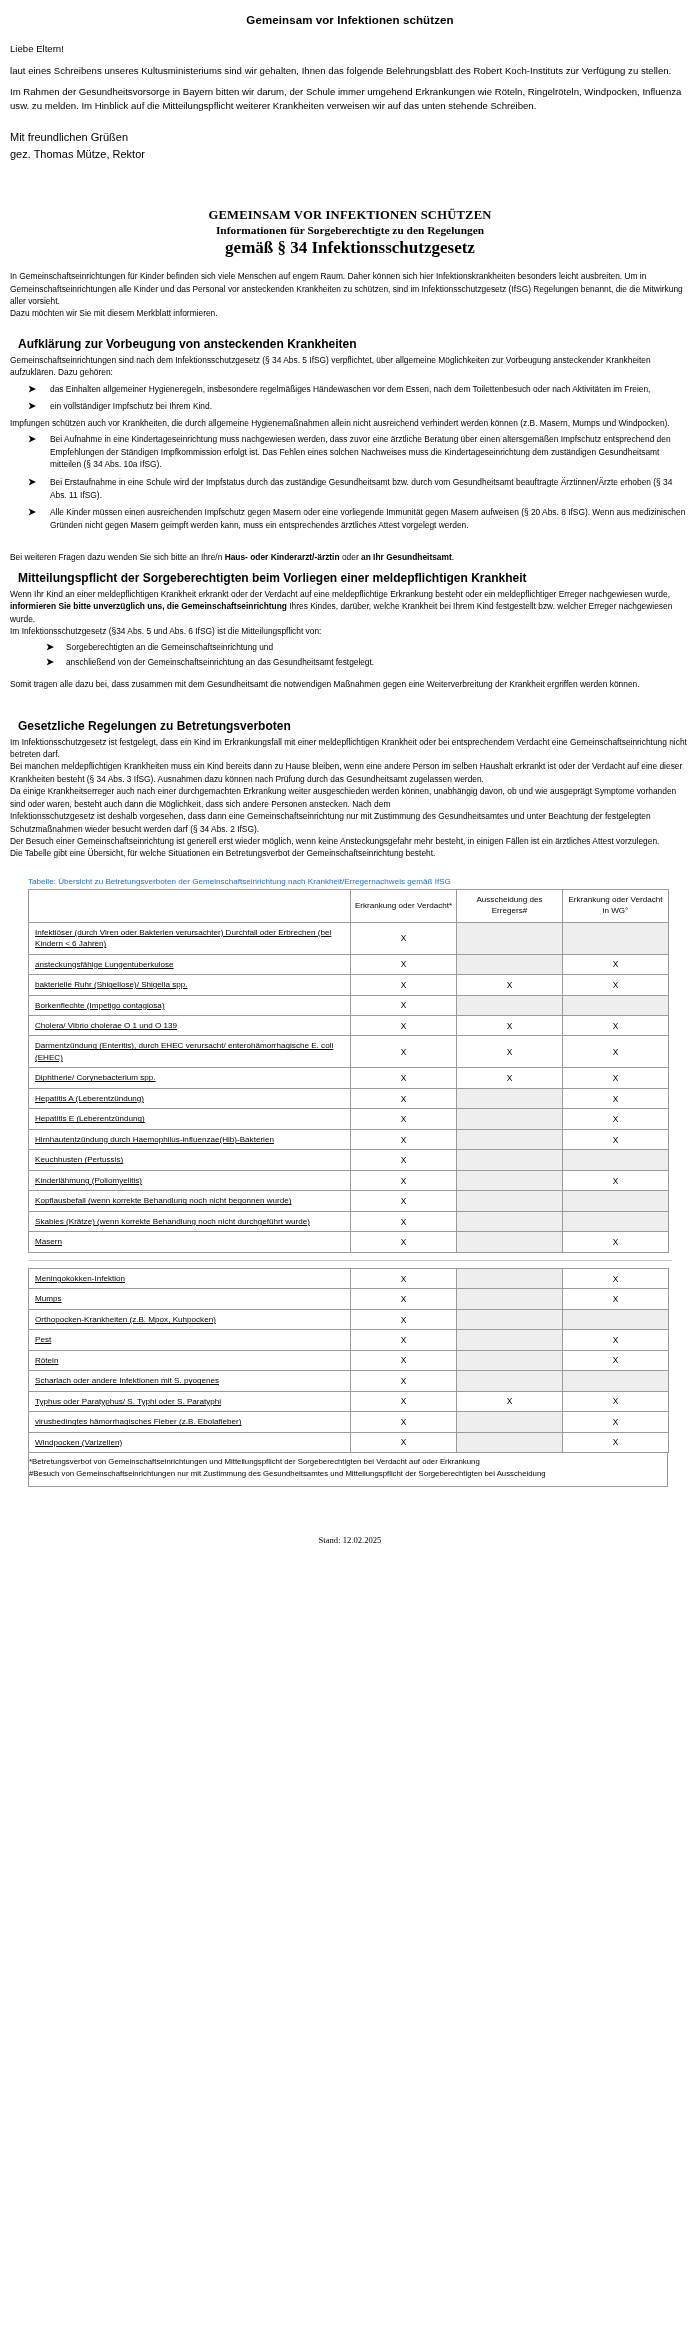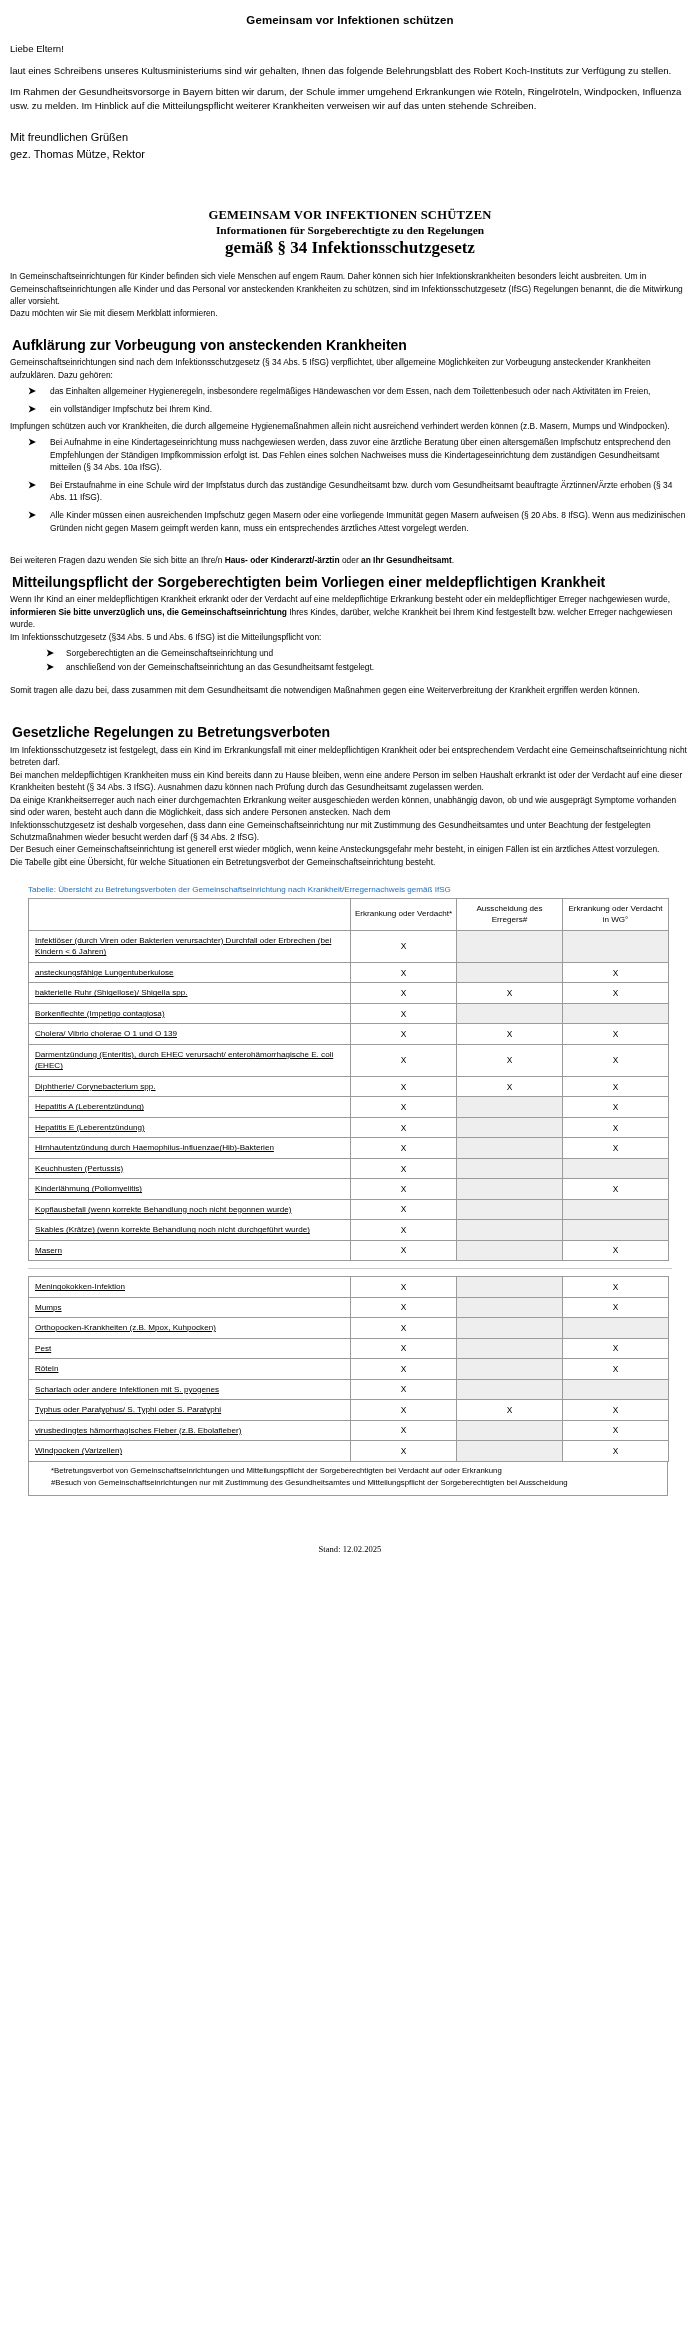--- a/index.html
+++ b/index.html
@@ -56,23 +56,23 @@
     font-size: 8.4px;
     line-height: 1.48;
     margin: 0;
   }
   .sec-body p { margin: 0; }
   .gap-lg { height: 16px; }
   .gap-md { height: 11px; }
   .gap-sm { height: 6px; }
 
   h3.sec-head {
-    font-size: 14px;
+    font-size: 12px;
     font-weight: bold;
-    margin: 0 0 1px 2px;
+    margin: 0 0 1px 8px;
     line-height: 1.4;
   }
 
   ul.arrow {
     list-style: none;
     margin: 4px 0 4px 0;
     padding: 0;
   }
   ul.arrow li {
     position: relative;
@@ -146,21 +146,21 @@
     margin: 7px 18px 7px 18px;
   }
 
   
   .footnotes {
     border: 1px solid #9a9a9a;
     border-top: none;
     width: 640px;
     margin-left: 18px;
     box-sizing: border-box;
-    padding: 3px 6px 6px 22px;
+    padding: 3px 6px 6px 0;
   }
   .footnotes p {
     margin: 0 0 1px 0;
     font-size: 7.8px;
     line-height: 1.42;
     padding-left: 10px;
     text-indent: -10px;
   }
   .footnotes sup {
     font-size: 7.8px;

